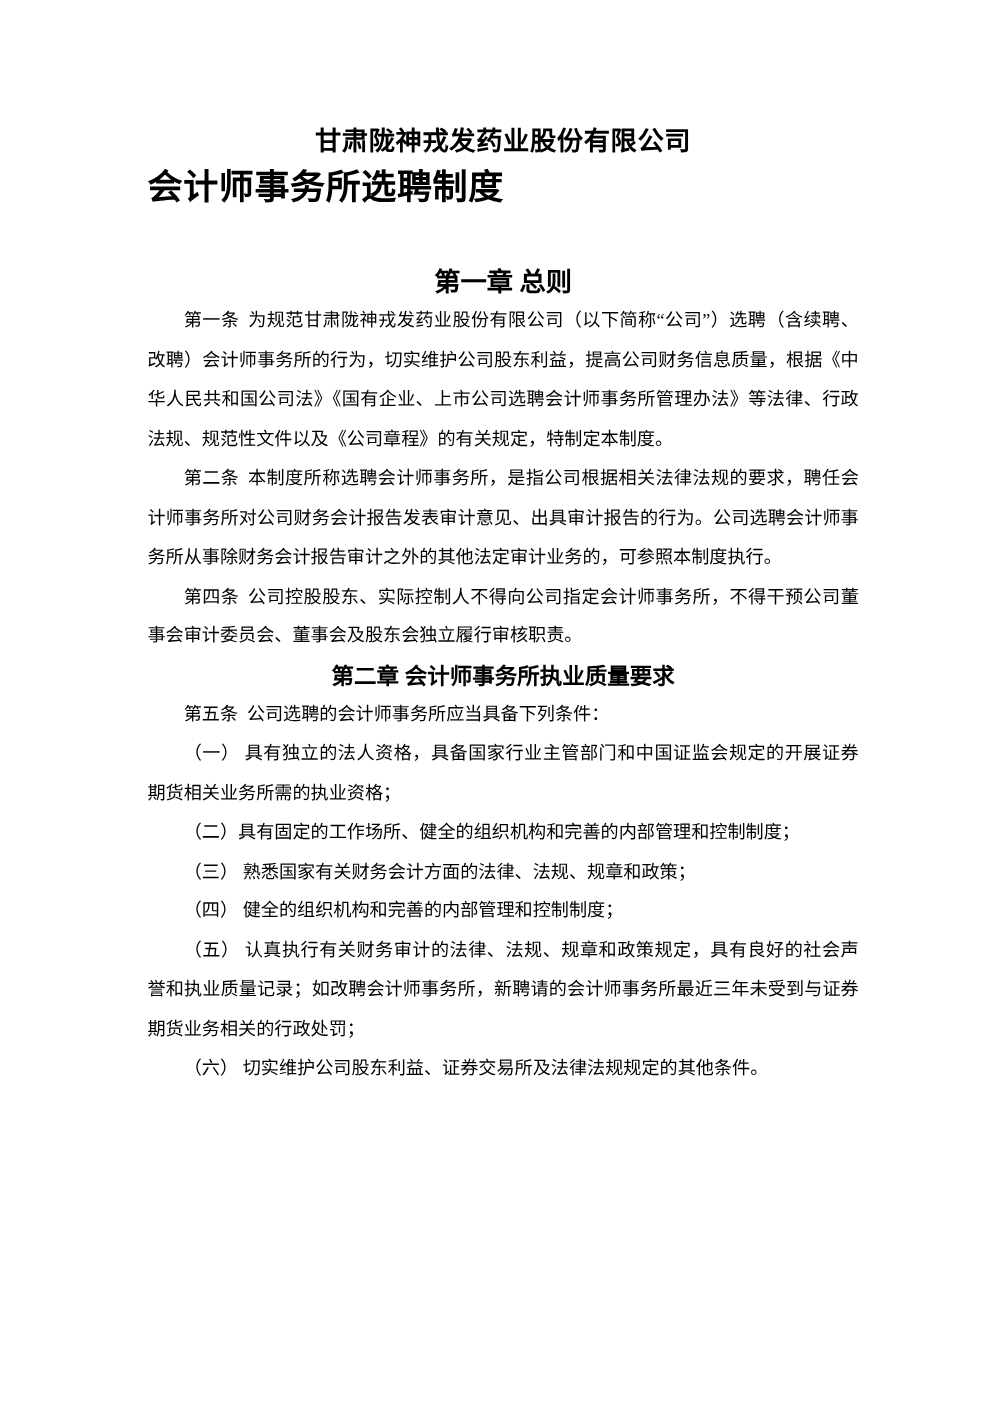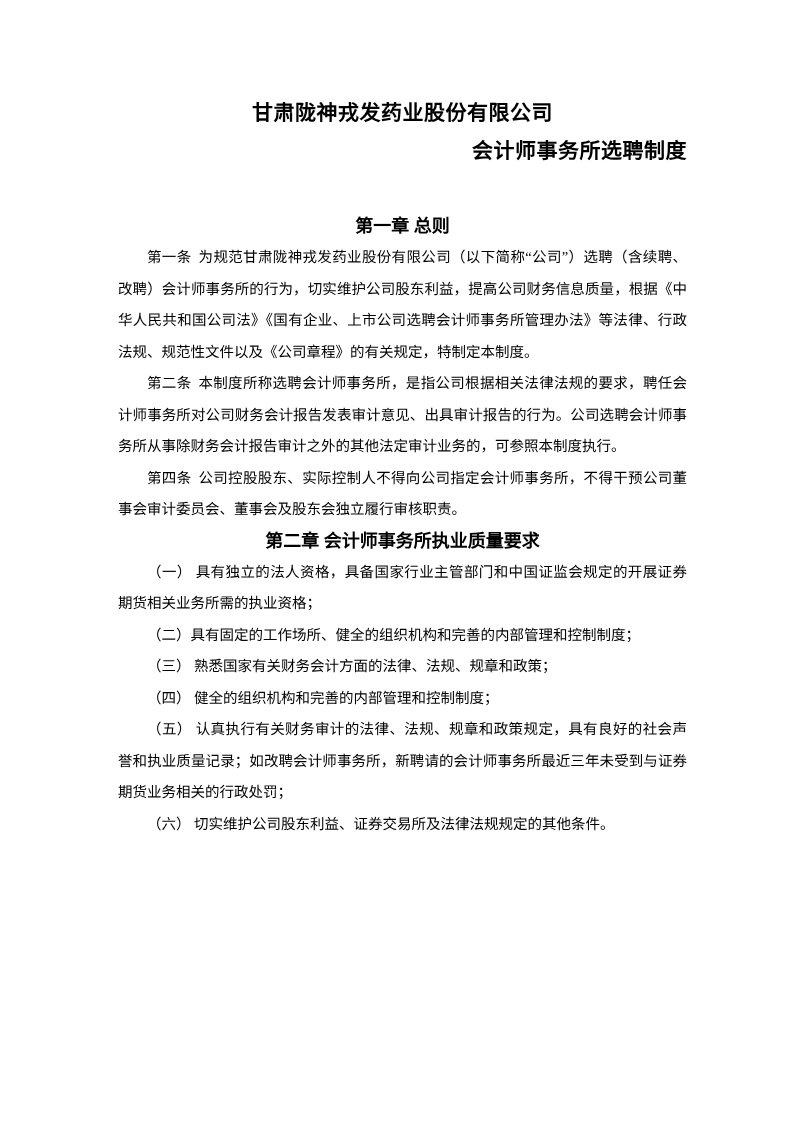--- a/index.html
+++ b/index.html
@@ -22,40 +22,40 @@
   .doc-title {
     margin: 0;
     font-size: 21px;
     line-height: 26px;
     font-weight: bold;
     text-align: center;
     letter-spacing: 0.5px;
   }
   .doc-subtitle {
     margin: 12px 0 0 0;
-    font-size: 21px;
+    font-size: 28px;
     line-height: 26px;
     font-weight: bold;
-    text-align: right;
+    text-align: left;
     letter-spacing: 0.5px;
   }
   .doc-body {
     margin-top: 47px;
     font-size: 14.5px;
     line-height: 31.45px;
     text-align: justify;
     text-justify: inter-character;
   }
   .chapter-heading {
     margin: 0;
     font-weight: bold;
     text-align: center;
     text-indent: 0;
   }
-  .chapter-heading.ch1 { font-size: 18px; }
+  .chapter-heading.ch1 { font-size: 21px; }
   .chapter-heading.ch2 { font-size: 18px; }
   .para {
     margin: 0;
     text-indent: 2em;
   }
   .art-label {
     font-weight: normal;
     margin-right: 7px;
   }
 </style>
@@ -80,20 +80,23 @@
       <span class="art-label">第二条</span><span>本制度所称选聘会计师事务所，是指公司根据相关法律法规的要求，聘任会计师事务所对公司财务会计报告发表审计意见、出具审计报告的行为。公司选聘会计师事务所从事除财务会计报告审计之外的其他法定审计业务的，可参照本制度执行。</span>
     </p>
 
 
     <p class="para">
       <span class="art-label">第四条</span><span>公司控股股东、实际控制人不得向公司指定会计师事务所，不得干预公司董事会审计委员会、董事会及股东会独立履行审核职责。</span>
     </p>
 
     <p class="chapter-heading ch2">第二章 会计师事务所执业质量要求</p>
 
+    <p class="para">
+      <span class="art-label">第五条</span><span>公司选聘的会计师事务所应当具备下列条件：</span>
+    </p>
 
     <p class="para">
       <span>（一） 具有独立的法人资格，具备国家行业主管部门和中国证监会规定的开展证券期货相关业务所需的执业资格；</span>
     </p>
 
     <p class="para">
       <span>（二）具有固定的工作场所、健全的组织机构和完善的内部管理和控制制度；</span>
     </p>
 
     <p class="para">

